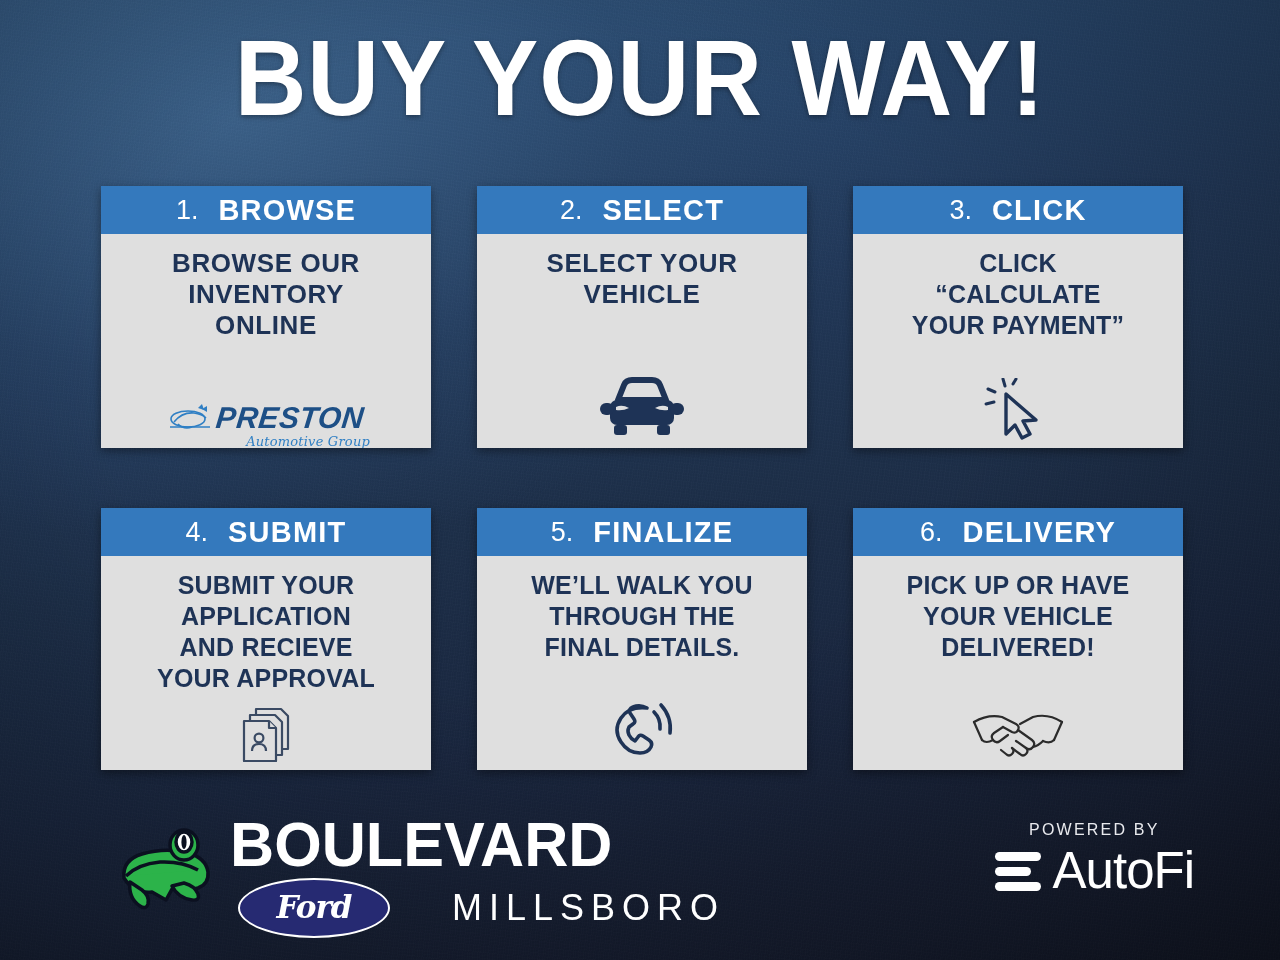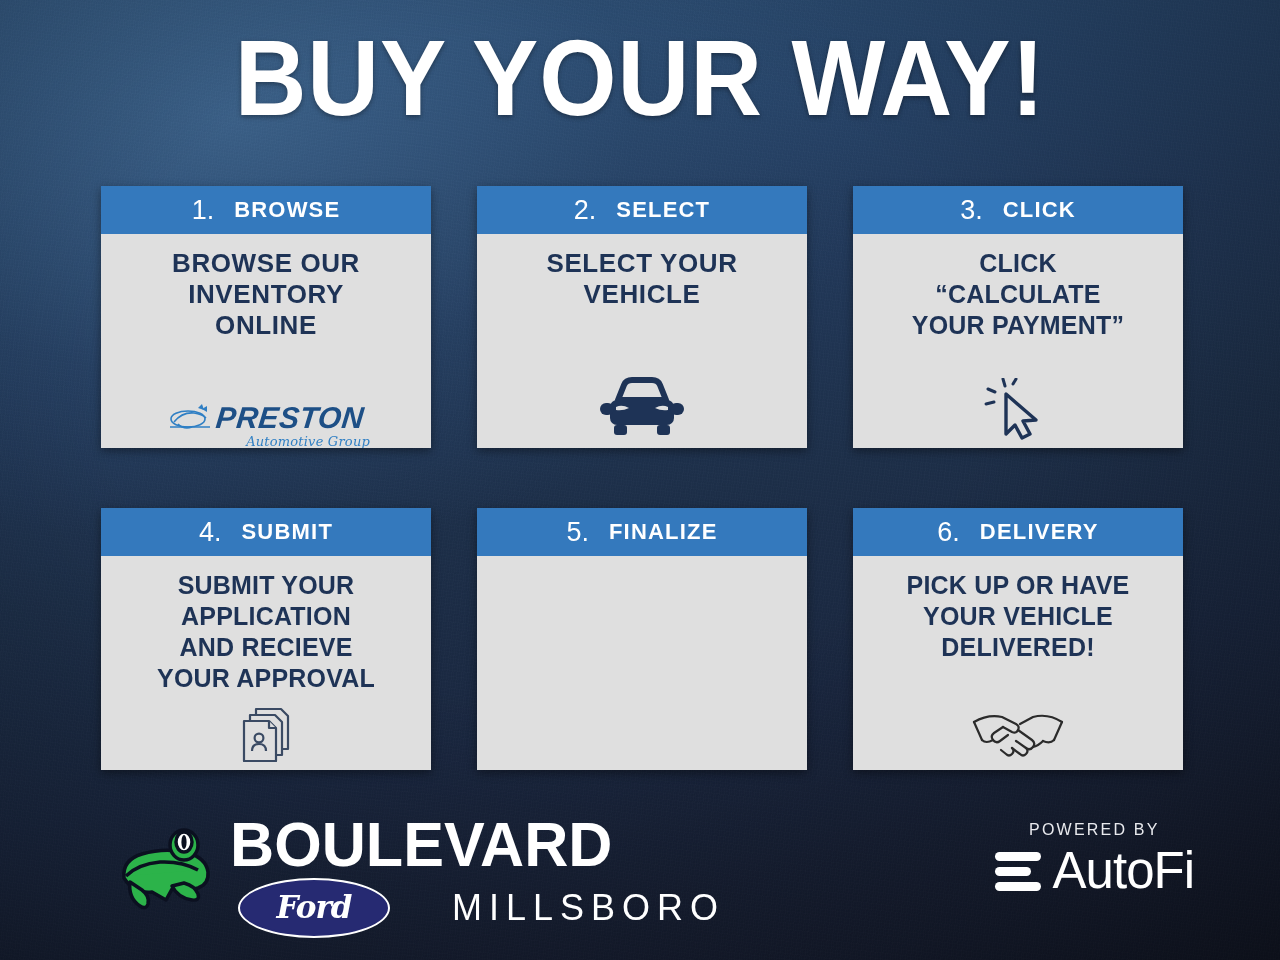--- a/index.html
+++ b/index.html
@@ -83,21 +83,21 @@
   }
   .card-num {
     color:#ffffff;
     font-size:27px;
     font-weight:normal;
     line-height:1;
     letter-spacing:0px;
   }
   .card-title {
     color:#ffffff;
-    font-size:22px;
+    font-size:29px;
     font-weight:bold;
     line-height:1;
     letter-spacing:1.2px;
     text-align:center;
   }
 
   .card-body {
     flex:1 1 auto;
     display:flex;
     flex-direction:column;
@@ -367,20 +367,36 @@
             </g>
           </svg>
         </div>
       </div>
     </div>
 
     <div class="card">
       <div class="card-header">
         <span class="card-num">5.</span>
         <span class="card-title">FINALIZE</span>
+      </div>
+      <div class="card-body">
+        <div class="card-text wide">WE’LL WALK YOU
+THROUGH THE
+FINAL DETAILS.</div>
+        <div class="card-icon">
+          <svg width="70" height="64" viewBox="0 0 70 64">
+            <path d="M40 10 Q22 8 14 20 Q6 32 14 44 Q21 55 33 55 Q41 55 44 49
+                     Q46 45 42 42 L36 38 Q33 36 31 39 L28 43 Q24 41 22 37 Q20 33 22 29
+                     L26 26 Q29 24 27 21 L23 15 Q21 11 26 9 Q33 6 40 10 Z" fill="none" stroke="#1e3356" stroke-width="3.6" stroke-linejoin="round"></path>
+            <g fill="none" stroke="#1e3356" stroke-width="3.6" stroke-linecap="round">
+              <path d="M47 14 Q54 21 53 31"></path>
+              <path d="M54 7 Q65 19 63 35"></path>
+            </g>
+          </svg>
+        </div>
       </div>
     </div>
 
     <div class="card">
       <div class="card-header">
         <span class="card-num">6.</span>
         <span class="card-title">DELIVERY</span>
       </div>
       <div class="card-body">
         <div class="card-text wide">PICK UP OR HAVE

